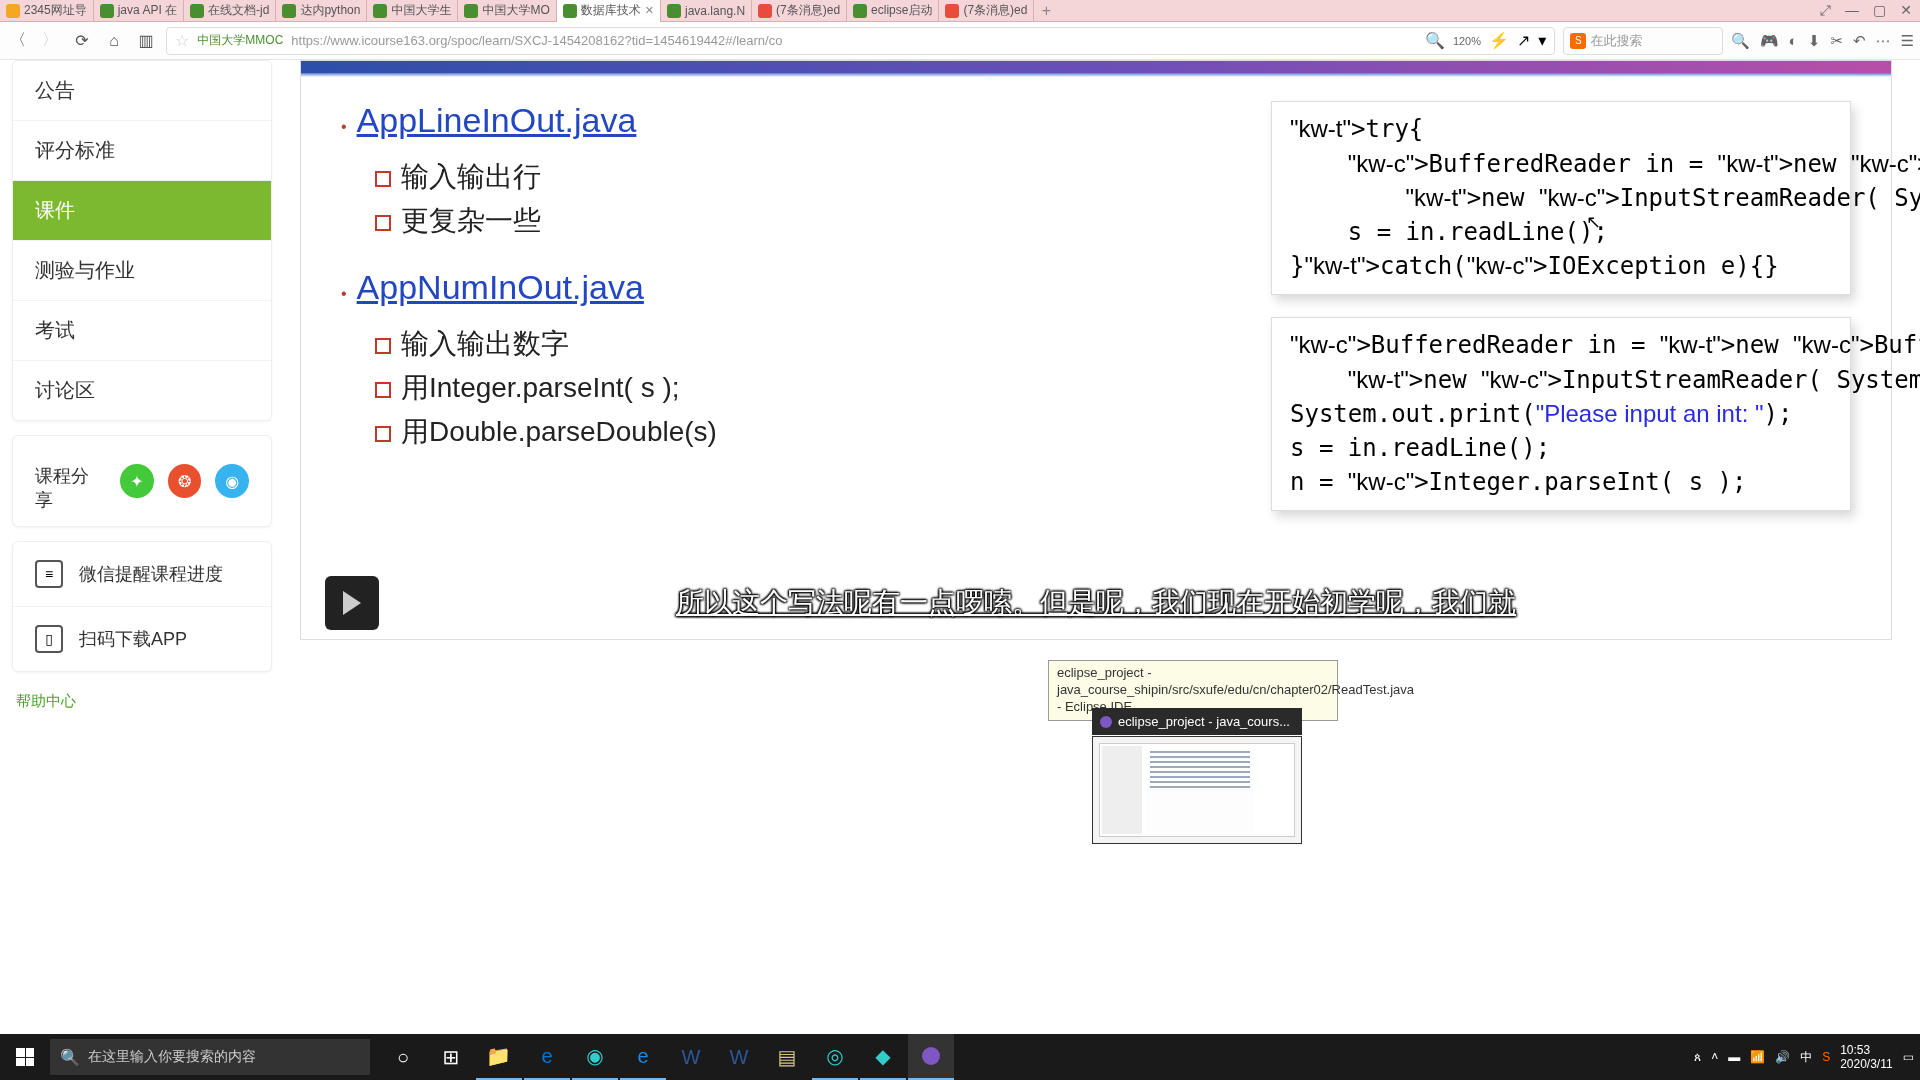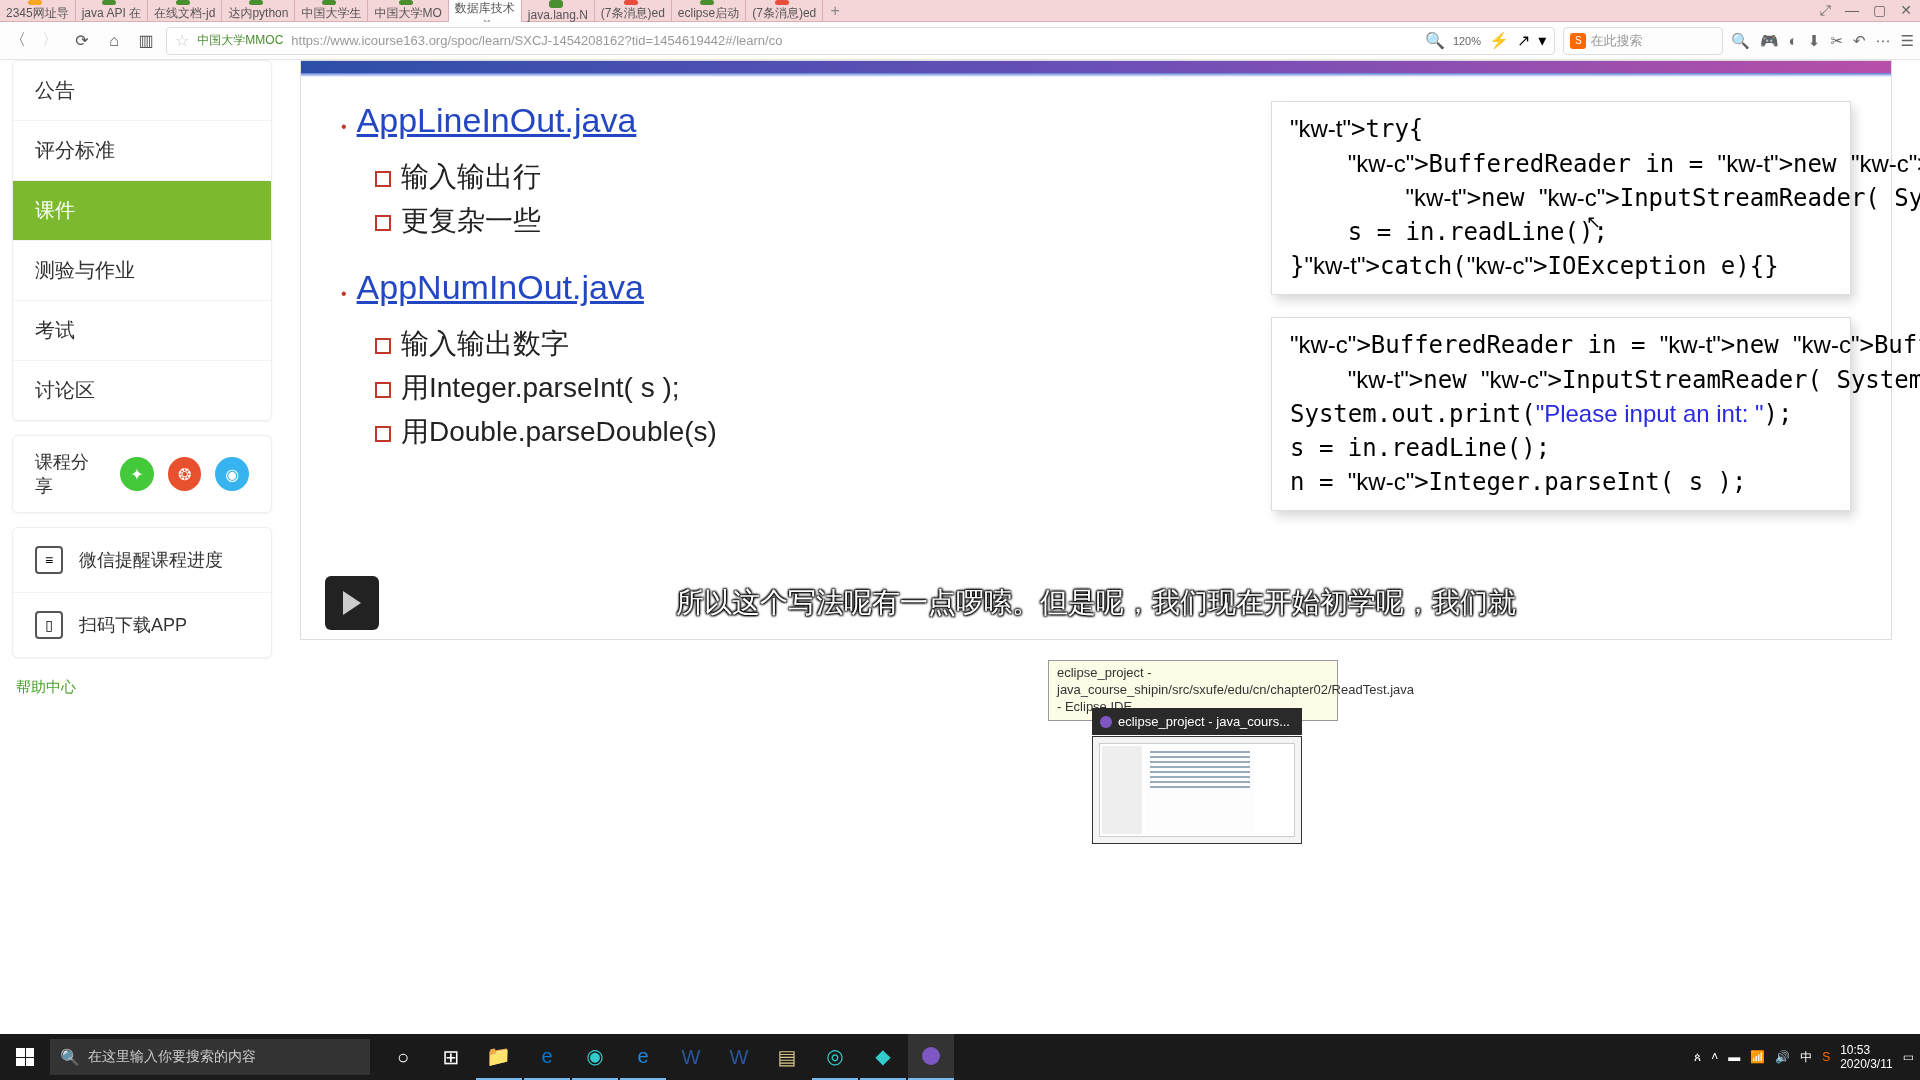--- a/index.html
+++ b/index.html
@@ -1,18 +1,18 @@
 <!DOCTYPE html>
 <html><head>
 <meta charset="utf-8">
 <style>
 *{margin:0;padding:0;box-sizing:border-box;font-family:"Microsoft YaHei",Arial,sans-serif;}
 body{width:1920px;height:1080px;overflow:hidden;background:#fff;transform-origin:top left;}
 .tabbar{display:flex;background:#f4d5d8;height:22px;align-items:center;border-bottom:1px solid #d8b0b4;}
-.tab{display:flex;align-items:center;padding:0 6px;height:22px;font-size:12px;color:#555;border-right:1px solid #d8b0b4;max-width:118px;overflow:hidden;white-space:nowrap;cursor:pointer;flex-direction:column;}
+.tab{display:flex;align-items:center;padding:0 6px;height:22px;font-size:12px;color:#555;border-right:1px solid #d8b0b4;max-width:118px;overflow:hidden;white-space:nowrap;cursor:pointer;}
 .tab.active{background:#fff;}
 .tab-icon{width:14px;height:14px;margin-right:4px;border-radius:3px;display:inline-block;}
 .tab-close{margin-left:4px;color:#888;font-size:11px;}
 .newtab{width:24px;text-align:center;color:#888;cursor:pointer;}
 .tabbar-right{margin-left:auto;display:flex;gap:14px;padding-right:8px;color:#666;}
 .tabbar-right span{cursor:pointer;font-size:14px;}
 .addrbar{display:flex;align-items:center;height:38px;background:#fdfdfd;border-bottom:1px solid #e5e5e5;padding:0 6px;gap:8px;}
 .nav-btn{width:24px;height:24px;display:flex;align-items:center;justify-content:center;color:#555;cursor:pointer;font-size:16px;}
 .url-box{flex:1;display:flex;align-items:center;background:#fff;border:1px solid #ddd;border-radius:4px;height:28px;padding:0 8px;gap:8px;}
 .url-site{color:#4a8f2f;font-size:12px;}
@@ -23,21 +23,21 @@
 .search-box{display:flex;align-items:center;border:1px solid #ddd;border-radius:4px;height:28px;padding:0 6px;gap:4px;width:160px;}
 .search-s{width:16px;height:16px;background:#ff6a00;border-radius:3px;color:#fff;font-size:10px;display:flex;align-items:center;justify-content:center;}
 .search-ph{color:#999;font-size:13px;}
 .main{display:flex;height:calc(1080px - 22px - 38px - 46px);}
 .sidebar{width:272px;padding:0 0 0 12px;}
 .side-card{background:#fff;border:1px solid #eee;border-radius:6px;box-shadow:0 1px 3px rgba(0,0,0,.05);margin-bottom:14px;}
 .side-item{padding:16px 22px;font-size:20px;color:#333;border-bottom:1px solid #f2f2f2;cursor:pointer;}
 .side-item:last-child{border-bottom:none;}
 .side-item.active{background:#7db92e;color:#fff;}
 .share-row{display:flex;align-items:center;gap:14px;padding:14px 22px;}
-.share-lbl{font-size:18px;color:#333;}
+.share-lbl{font-size:18px;color:#333;margin-top:14px;}
 .share-ico{width:34px;height:34px;border-radius:50%;display:flex;align-items:center;justify-content:center;color:#fff;cursor:pointer;}
 .wc{background:#44c93a;} .wb{background:#e9502e;} .qq{background:#37b3ef;}
 .tool-item{display:flex;align-items:center;gap:16px;padding:18px 22px;border-bottom:1px solid #f2f2f2;cursor:pointer;}
 .tool-item:last-child{border-bottom:none;}
 .tool-ico{width:28px;height:28px;border:2px solid #555;border-radius:4px;display:flex;align-items:center;justify-content:center;font-size:14px;}
 .tool-txt{font-size:18px;color:#333;}
 .help{color:#4aa32b;font-size:15px;padding:6px 4px;cursor:pointer;}
 .content{flex:1;padding:0 28px;position:relative;}
 .slide{width:100%;height:580px;background:linear-gradient(#3d5fb8 0px,#5a7bd6 12px,#fff 16px,#fff 100%);border:1px solid #ddd;position:relative;}
 .slide-banner{height:12px;background:linear-gradient(90deg,#2c4fa8,#6a4fb8,#b84fa8);}
@@ -46,21 +46,21 @@
 .bullet-h{color:#2346c2;font-size:34px;text-decoration:underline;margin-bottom:10px;}
 .bullet-dot{color:#c0392b;margin-right:10px;}
 .sub-b{font-size:28px;color:#222;margin-left:34px;margin-bottom:6px;}
 .sq{display:inline-block;width:16px;height:16px;border:2px solid #c0392b;margin-right:10px;vertical-align:middle;}
 .code-box{background:#fff;border:1px solid #ddd;box-shadow:4px 6px 10px rgba(0,0,0,.15);padding:10px 18px;font-family:Consolas,monospace;font-size:24px;line-height:1.4;margin-bottom:22px;white-space:pre;}
 .str{color:#2a2ae0;}
 .video-bar{position:absolute;bottom:0;left:0;right:0;}
 .caption-row{display:flex;align-items:center;justify-content:center;position:relative;height:72px;}
 .play-btn{position:absolute;left:24px;width:54px;height:54px;background:#222;border-radius:6px;display:flex;align-items:center;justify-content:center;cursor:pointer;}
 .play-tri{width:0;height:0;border-left:18px solid #ccc;border-top:12px solid transparent;border-bottom:12px solid transparent;}
-.caption-txt{color:#fff;font-size:28px;text-shadow:1px 1px 2px #000,-1px -1px 2px #000,1px -1px 2px #000,-1px 1px 2px #000;text-align:center;line-height:1.3;}
+.caption-txt{color:#fff;font-size:28px;text-shadow:1px 1px 2px #000,-1px -1px 2px #000,1px -1px 2px #000,-1px 1px 2px #000;text-align:center;line-height:1.3;text-decoration:underline;}
 .progress-track{height:18px;background:#999;position:relative;display:flex;align-items:center;padding:0 10px;}
 .progress-fill{position:absolute;left:0;top:13px;height:5px;background:#7db92e;width:85%;}
 .prog-label-l{font-size:11px;color:#444;}
 .prog-label-r{font-size:11px;color:#444;margin-left:auto;}
 .below-row{display:flex;align-items:center;padding:10px 4px;gap:14px;font-size:15px;}
 .chk{width:14px;height:14px;border:1px solid #999;}
 .auto-txt{color:#999;}
 .fault{color:#555;cursor:pointer;}
 .tooltip-box{position:absolute;left:776px;top:600px;background:#fdfce6;border:1px solid #999;padding:4px 8px;font-size:13px;color:#333;max-width:290px;line-height:1.3;z-index:5;}
 .thumb-hdr{position:absolute;left:820px;top:648px;width:210px;background:#2a2a2a;color:#fff;font-size:13px;padding:6px 8px;display:flex;align-items:center;gap:6px;z-index:5;}

